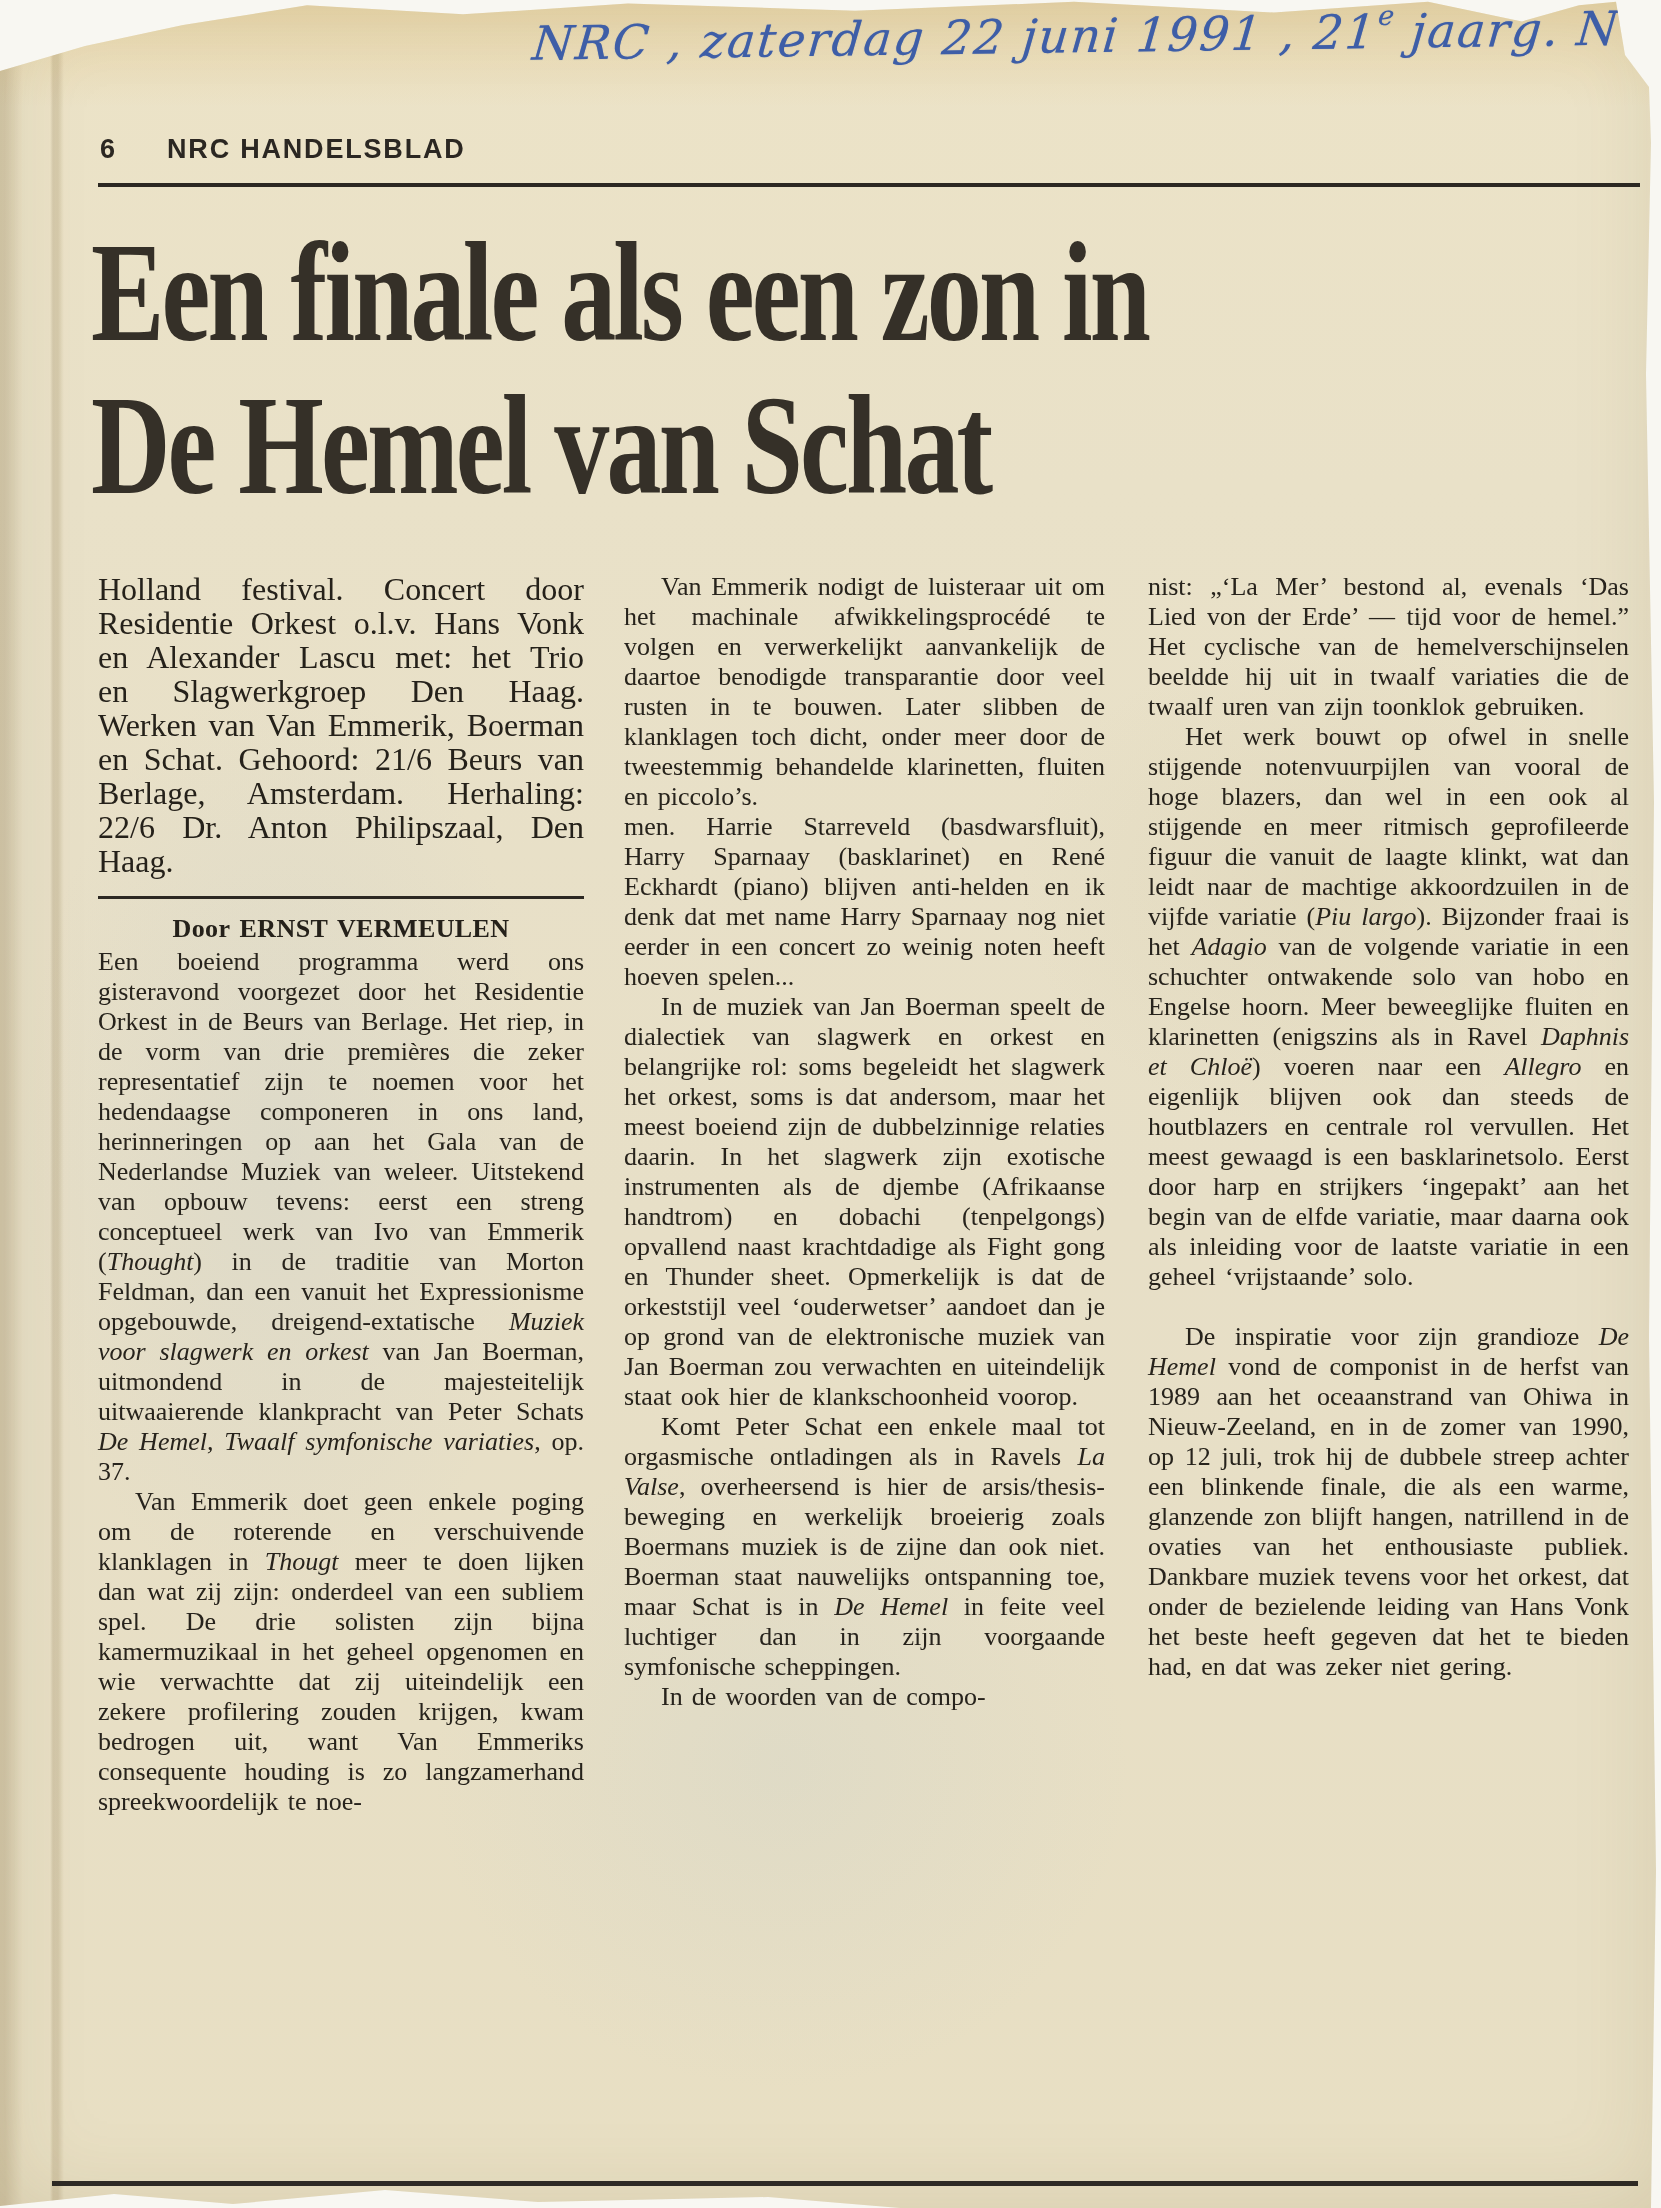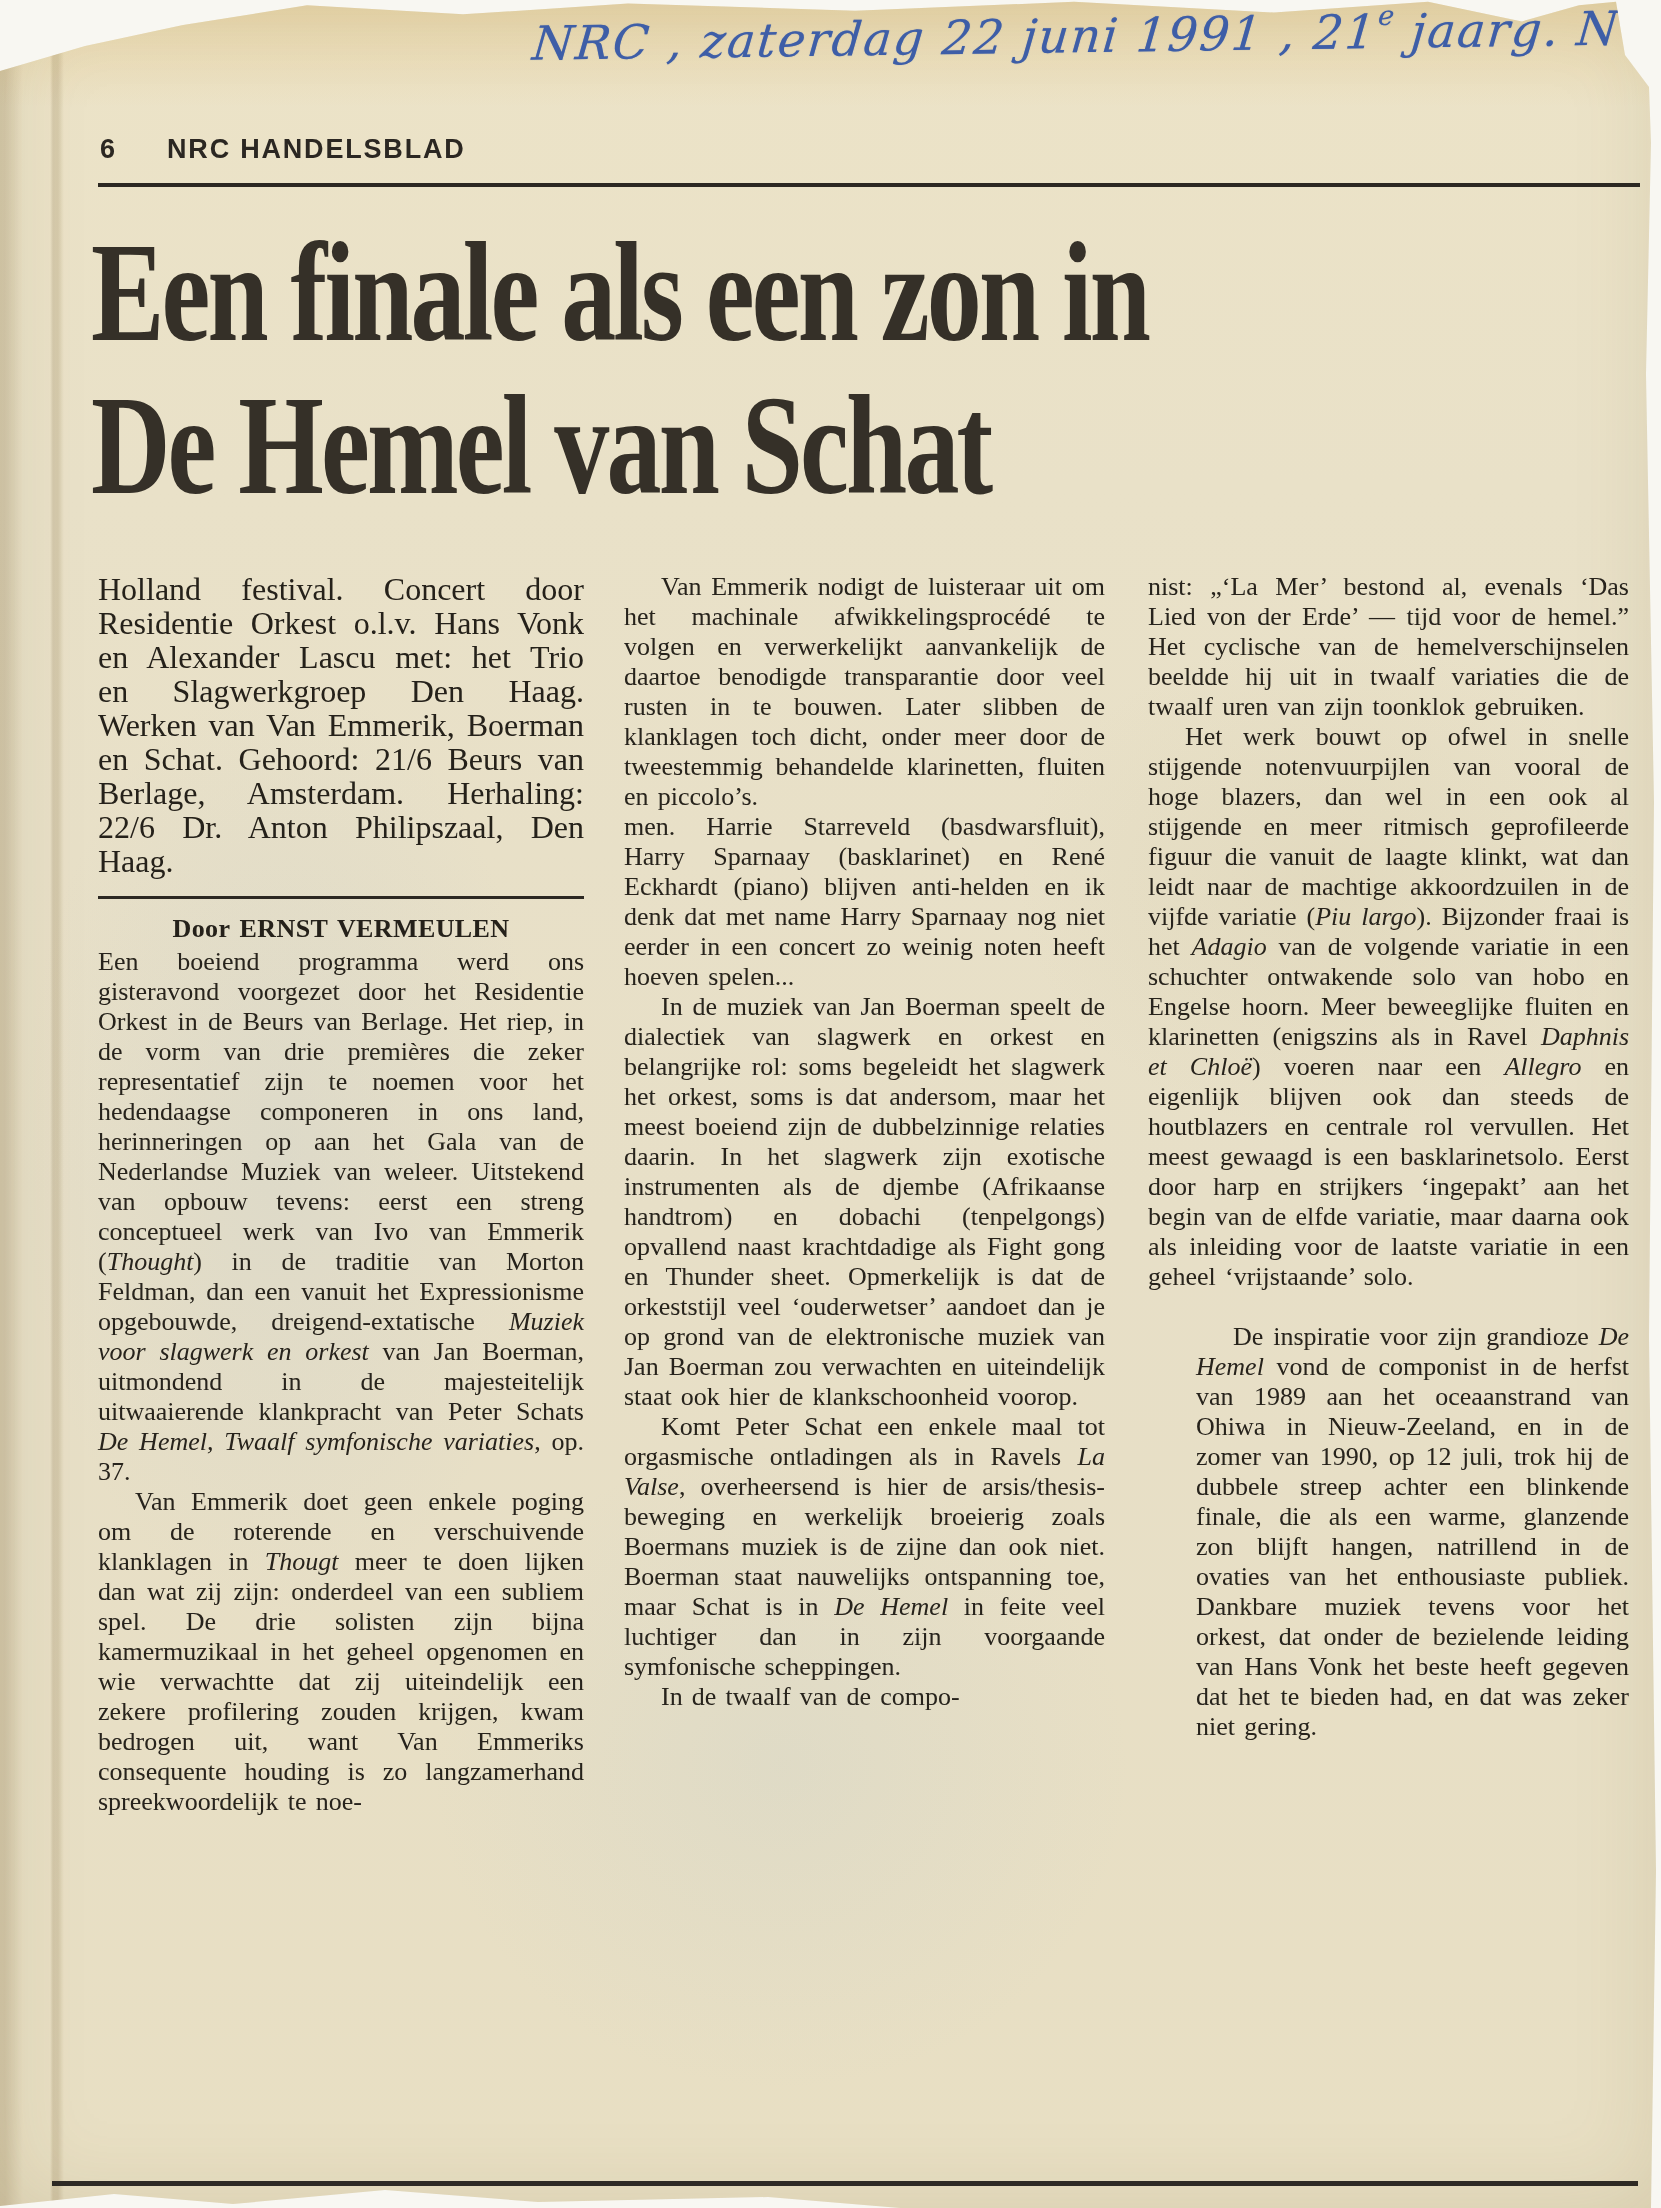--- a/index.html
+++ b/index.html
@@ -81,21 +81,21 @@
     height: 2.7px; background: #2c2822;
     margin: 18px 0 14.3px 0;
   }
   .byline {
     font-weight: bold; font-size: 26px; line-height: 32px;
     margin-bottom: 1.8px; color: #25211a;
     text-align: center; letter-spacing: 0.4px;
   }
   .para { margin: 0; }
   .para.indent { text-indent: 37px; }
-  .para.space-before { margin-top: 30px; margin-left: 48px; }
+  .para.space-before { margin-top: 30px; }
   .it { font-style: italic; }
   .bottom-rule {
     position: absolute; left: 52px; right: 23px; top: 2181px;
     height: 4.5px; background: #2e2a24;
   }
 </style>
 </head>
 <body>
 
 <div class="paper">
@@ -123,21 +123,21 @@
         <p class="para indent"><span>Van Emmerik doet geen enkele poging om de roterende en verschuivende klanklagen in </span><span class="it">Thougt</span><span> meer te doen lijken dan wat zij zijn: onderdeel van een subliem spel. De drie solisten zijn bijna kamermuzikaal in het geheel opgenomen en wie verwachtte dat zij uiteindelijk een zekere profilering zouden krijgen, kwam bedrogen uit, want Van Emmeriks consequente houding is zo langzamerhand spreekwoordelijk te noe-</span></p>
       </div>
   </div>
 
   <div class="col col-2">
     <div>
         <p class="para indent"><span>Van Emmerik nodigt de luisteraar uit om het machinale afwikkelingsprocédé te volgen en verwerkelijkt aanvankelijk de daartoe benodigde transparantie door veel rusten in te bouwen. Later slibben de klanklagen toch dicht, onder meer door de tweestemmig behandelde klarinetten, fluiten en piccolo’s.</span></p>
         <p class="para"><span>men. Harrie Starreveld (basdwarsfluit), Harry Sparnaay (basklarinet) en René Eckhardt (piano) blijven anti-helden en ik denk dat met name Harry Sparnaay nog niet eerder in een concert zo weinig noten heeft hoeven spelen...</span></p>
         <p class="para indent"><span>In de muziek van Jan Boerman speelt de dialectiek van slagwerk en orkest en belangrijke rol: soms begeleidt het slagwerk het orkest, soms is dat andersom, maar het meest boeiend zijn de dubbelzinnige relaties daarin. In het slagwerk zijn exotische instrumenten als de djembe (Afrikaanse handtrom) en dobachi (tenpelgongs) opvallend naast krachtdadige als Fight gong en Thunder sheet. Opmerkelijk is dat de orkeststijl veel ‘ouderwetser’ aandoet dan je op grond van de elektronische muziek van Jan Boerman zou verwachten en uiteindelijk staat ook hier de klankschoonheid voorop.</span></p>
         <p class="para indent"><span>Komt Peter Schat een enkele maal tot orgasmische ontladingen als in Ravels </span><span class="it">La Valse</span><span>, overheersend is hier de arsis/thesis-beweging en werkelijk broeierig zoals Boermans muziek is de zijne dan ook niet. Boerman staat nauwelijks ontspanning toe, maar Schat is in </span><span class="it">De Hemel</span><span> in feite veel luchtiger dan in zijn voorgaande symfonische scheppingen.</span></p>
-        <p class="para indent"><span>In de twaalf van de compo-</span></p>
+        <p class="para indent"><span>In de woorden van de compo-</span></p>
       </div>
   </div>
 
   <div class="col col-3">
     <div>
         <p class="para"><span>nist: „‘La Mer’ bestond al, evenals ‘Das Lied von der Erde’ — tijd voor de hemel.” Het cyclische van de hemelverschijnselen beeldde hij uit in twaalf variaties die de twaalf uren van zijn toonklok gebruiken.</span></p>
         <p class="para indent"><span>Het werk bouwt op ofwel in snelle stijgende notenvuurpijlen van vooral de hoge blazers, dan wel in een ook al stijgende en meer ritmisch geprofileerde figuur die vanuit de laagte klinkt, wat dan leidt naar de machtige akkoordzuilen in de vijfde variatie (</span><span class="it">Piu largo</span><span>). Bijzonder fraai is het </span><span class="it">Adagio</span><span> van de volgende variatie in een schuchter ontwakende solo van hobo en Engelse hoorn. Meer beweeglijke fluiten en klarinetten (enigszins als in Ravel </span><span class="it">Daphnis et Chloë</span><span>) voeren naar een </span><span class="it">Allegro</span><span> en eigenlijk blijven ook dan steeds de houtblazers en centrale rol vervullen. Het meest gewaagd is een basklarinetsolo. Eerst door harp en strijkers ‘ingepakt’ aan het begin van de elfde variatie, maar daarna ook als inleiding voor de laatste variatie in een geheel ‘vrijstaande’ solo.</span></p>
         <p class="para indent space-before"><span>De inspiratie voor zijn grandioze </span><span class="it">De Hemel</span><span> vond de componist in de herfst van 1989 aan het oceaanstrand van Ohiwa in Nieuw-Zeeland, en in de zomer van 1990, op 12 juli, trok hij de dubbele streep achter een blinkende finale, die als een warme, glanzende zon blijft hangen, natrillend in de ovaties van het enthousiaste publiek. Dankbare muziek tevens voor het orkest, dat onder de bezielende leiding van Hans Vonk het beste heeft gegeven dat het te bieden had, en dat was zeker niet gering.</span></p>
       </div>
   </div>

